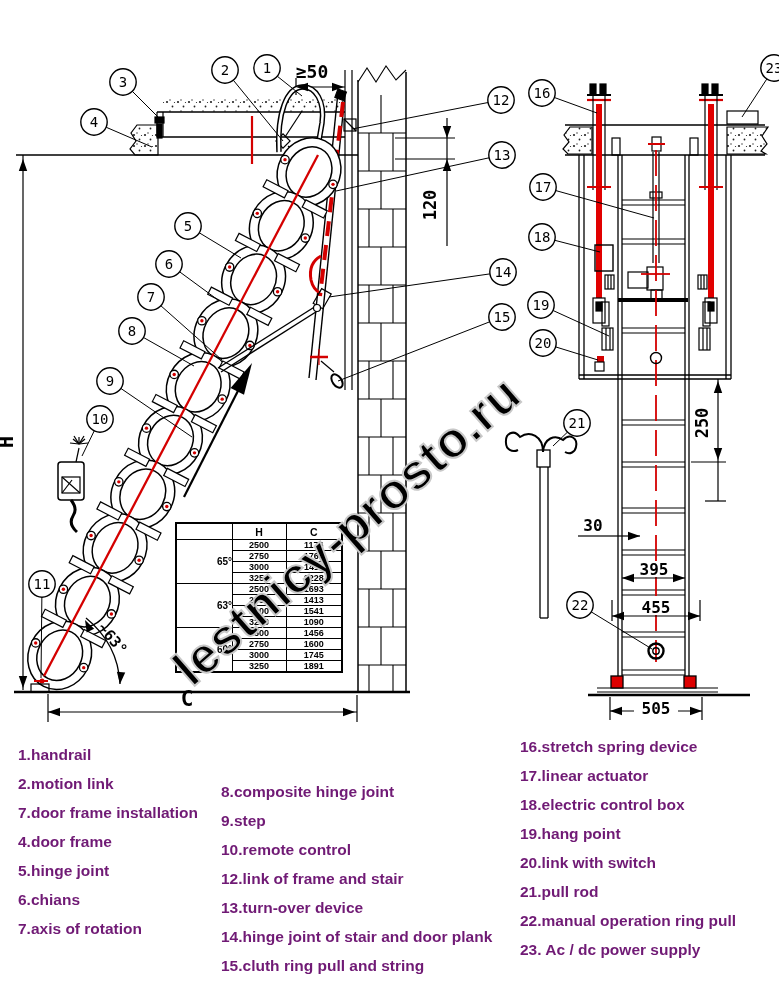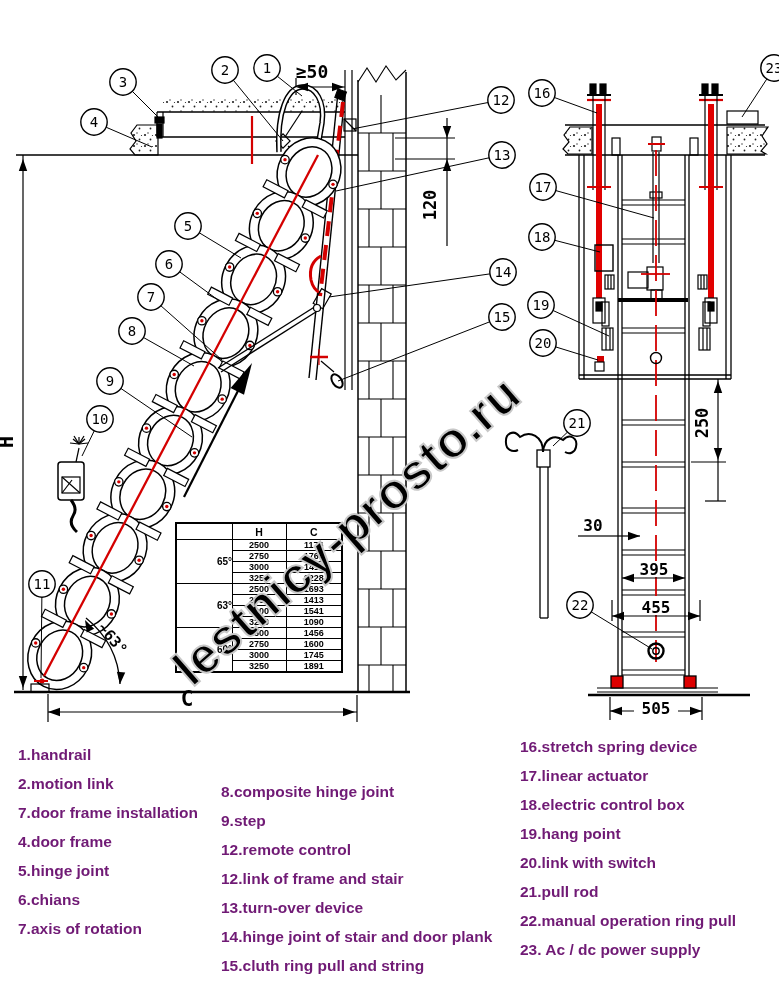--- a/index.html
+++ b/index.html
@@ -582,21 +582,21 @@
   <div>2.motion link</div>
   <div>7.door frame installation</div>
   <div>4.door frame</div>
   <div>5.hinge joint</div>
   <div>6.chians</div>
   <div>7.axis of rotation</div>
 </div>
 <div id="lc2" class="legend-col">
   <div>8.composite hinge joint</div>
   <div>9.step</div>
-  <div>12.remote control</div>
+  <div>10.remote control</div>
   <div>12.link of frame and stair</div>
   <div>13.turn-over device</div>
   <div>14.hinge joint of stair and door plank</div>
   <div>15.cluth ring pull and string</div>
 </div>
 <div id="lc3" class="legend-col">
   <div>16.stretch spring device</div>
   <div>17.linear actuator</div>
   <div>18.electric control box</div>
   <div>19.hang point</div>

